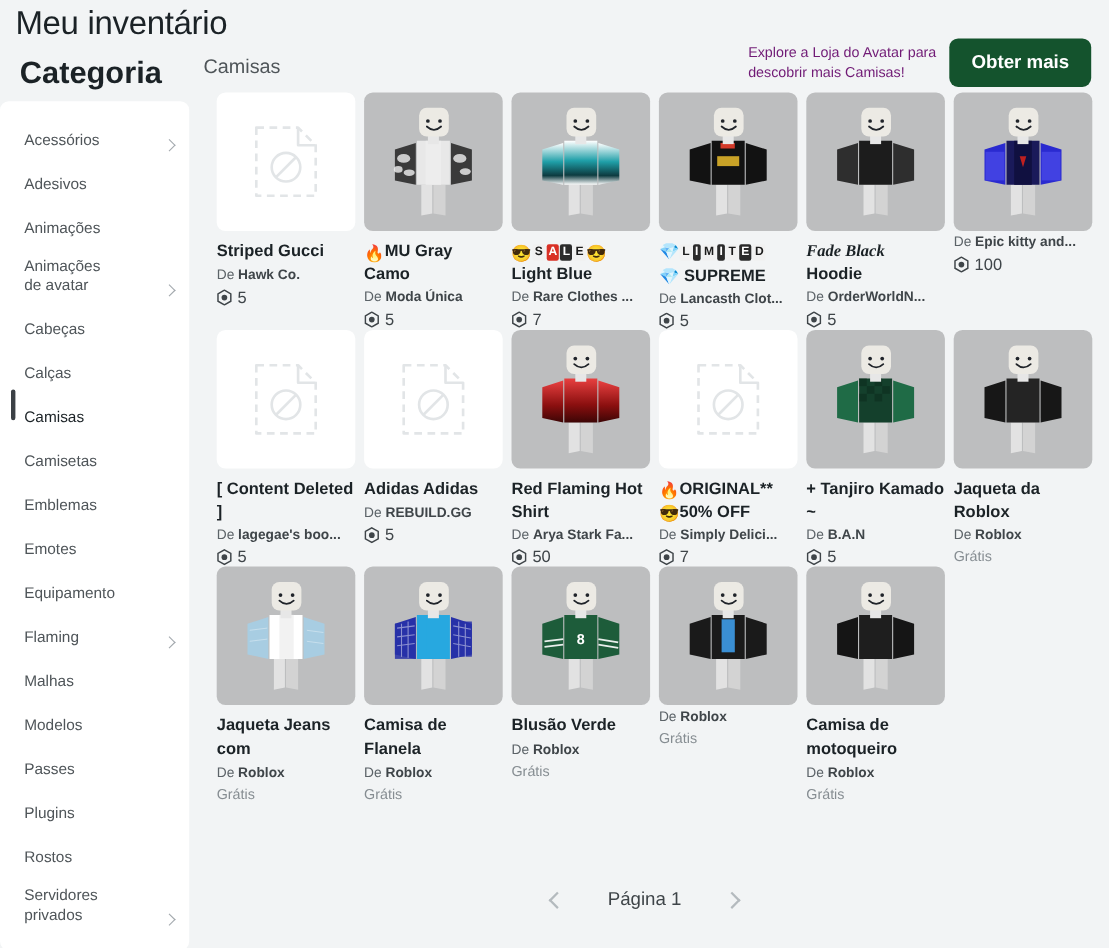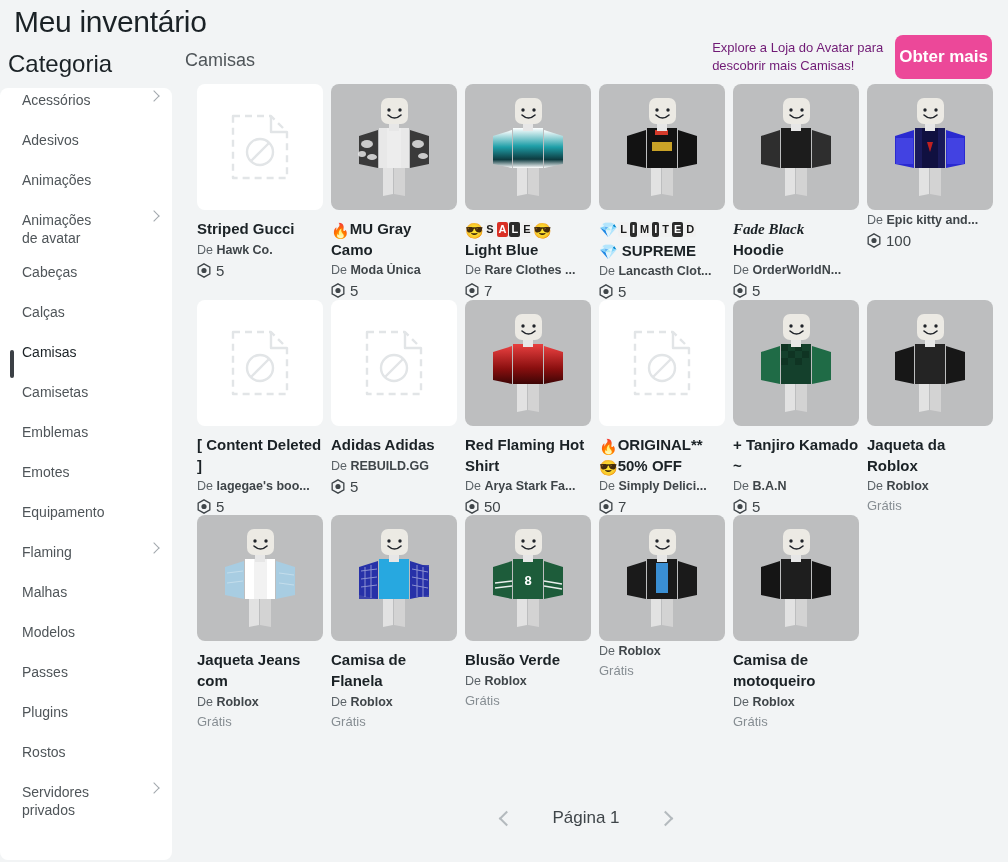--- a/index.html
+++ b/index.html
@@ -14,31 +14,31 @@
   
   .page-title {
     position: absolute; left: 14px; top: 5px;
     font-size: 30px; font-weight: normal; color: #1b2226;
     letter-spacing: -0.3px;
   }
 
   
   .sidebar { position: absolute; left: 0; top: 50px; width: 172px; }
   .sidebar-title {
-    font-size: 24px; font-weight: normal; color: #1b2226;
-    padding-left: 8px; margin-bottom: 10px;
+    font-size: 28px; font-weight: bold; color: #1b2226;
+    padding-left: 18px; margin-bottom: 10px;
   }
   .sidebar-list {
     background: #ffffff; border-radius: 8px;
     width: 172px; padding: 4px 0 0 0;
     height: 772px; overflow: hidden;
   }
   .sb-item {
     position: relative;
-    display: flex; align-items: flex-start; justify-content: space-between;
+    display: flex; align-items: flex-end; justify-content: space-between;
     height: 40px; padding: 0 14px 0 22px;
     font-size: 14px; color: #4f5559; cursor: pointer;
     white-space: nowrap;
     gap: 46px;
   }
   .sb-item.two-line { height: 52px; }
   .sb-item .sb-label { line-height: 1.25; white-space: normal; padding-right: 6px; }
   .sb-item.active { color: #1b2226; font-weight: normal; }
   .sb-item.active::before {
     content: ""; position: absolute; left: 10px; top: 6px;
@@ -57,24 +57,24 @@
     font-size: 18px; color: #4f5559;
   }
   .promo {
     position: absolute; right: 16px; top: 35px;
     display: flex; align-items: center; gap: 12px;
   }
   .promo-text {
     font-size: 13px; color: #701a75; text-align: left; line-height: 1.35;
   }
   .promo-btn {
-    background: #ec4899; color: #ffffff;
+    background: #14532d; color: #ffffff;
     font-size: 17px; font-weight: bold;
     border: none; border-radius: 8px;
-    padding: 12px 4px; cursor: pointer;
+    padding: 12px 20px; cursor: pointer;
     white-space: nowrap;
   }
 
   
   .grid {
     position: absolute; left: 17px; top: 84px;
     width: 812px;
     display: grid;
     grid-template-columns: repeat(6, 134px);
     column-gap: 0px; row-gap: 0px;

